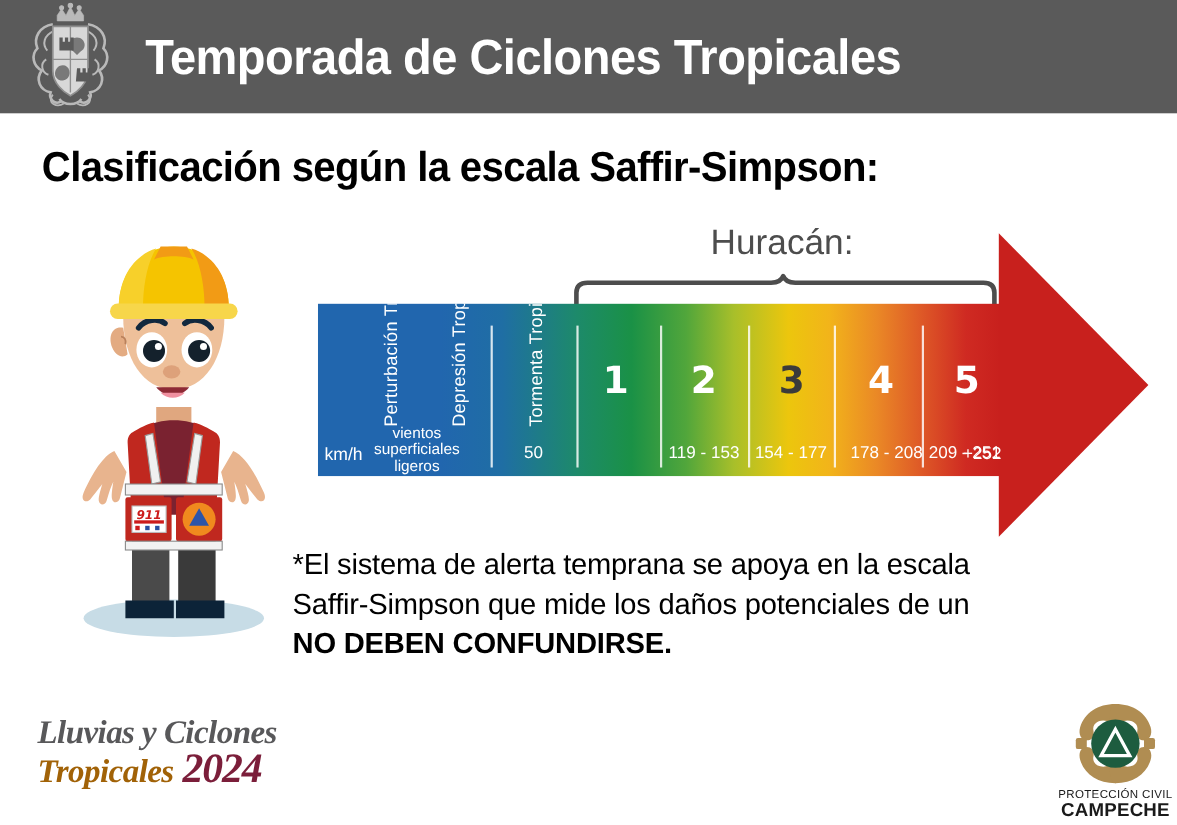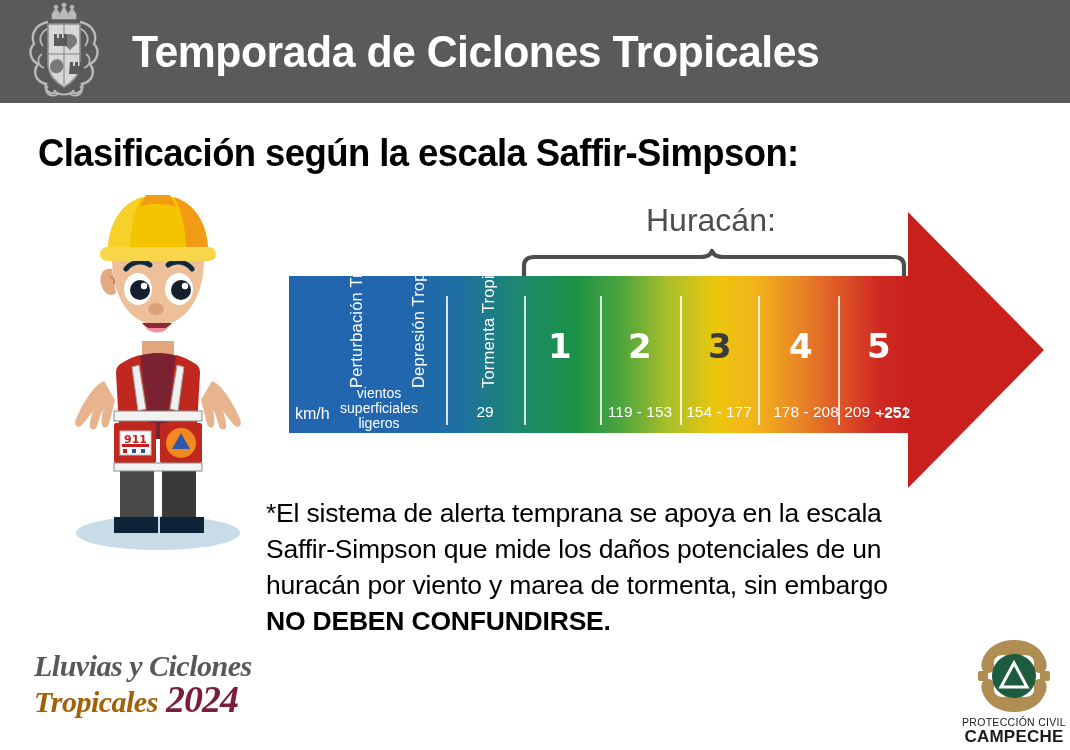--- a/index.html
+++ b/index.html
@@ -25,21 +25,21 @@
   }
 
   
   .subtitle {
     position:absolute; left:38px; top:132px;
     font-size:38px; font-weight:bold; color:#000000; white-space:nowrap;
     letter-spacing:-0.6px; transform:scaleX(0.96); transform-origin:left center;
   }
 
   
-  .character { position:absolute; left:42px; top:173px; width:232px; height:390px; }
+  .character { position:absolute; left:42px; top:202px; width:232px; height:390px;font-style:italic; }
 
   
   .huracan-label {
     position:absolute; left:646px; top:202px;
     font-size:32px; color:#4d4d4d; white-space:nowrap;
   }
   .bracket { position:absolute; left:518px; top:248px; width:392px; height:32px; }
 
   
   .arrowhead { position:absolute; left:900px; top:210px; width:145px; height:280px; }
@@ -267,36 +267,35 @@
   <div class="catnum" style="left:500px; top:50px;">4</div>
   <div class="catnum" style="left:578px; top:50px;">5</div>
 
   <div class="kmh">km/h</div>
   <div class="vientos">
     <div>vientos</div>
     <div>superficiales</div>
     <div>ligeros</div>
   </div>
 
-  <div class="range" style="left:157px; width:78px; top:128px;">29</div>
+  <div class="range" style="left:157px; width:78px; top:128px;">50</div>
   <div class="range" style="left:235px; width:76px; top:128px;margin-top:40px;">63 - 118</div>
   <div class="range" style="left:311px; width:80px; top:128px;">119 - 153</div>
   <div class="range" style="left:391px; width:78px; top:128px;">154 - 177</div>
   <div class="range" style="left:469px; width:96px; top:128px;">178 - 208</div>
   <div class="range" style="left:549px; width:78px; top:128px;">209 - 251</div>
   <div class="range" style="left:620px; width:0px; top:128px; text-align:left;">+252</div>
 </div>
 
 <div style="position:absolute; left:861px; top:404px; width:64px; text-align:center;
             color:#ffffff; font-size:15.5px;">+252</div>
 
 <div class="note">
   <div>*El sistema de alerta temprana se apoya en la escala</div>
   <div>Saffir-Simpson que mide los daños potenciales de un</div>
-  <div>huracán por viento y marea de tormenta, sin embargo</div>
   <div><b>NO DEBEN CONFUNDIRSE.</b></div>
 </div>
 
 <div class="ll-logo">
   <div class="ll-l1">Lluvias y Ciclones</div>
   <div class="ll-l2row">
     <span class="ll-l2">Tropicales</span>
     <span class="ll-year">2024</span>
   </div>
 </div>

